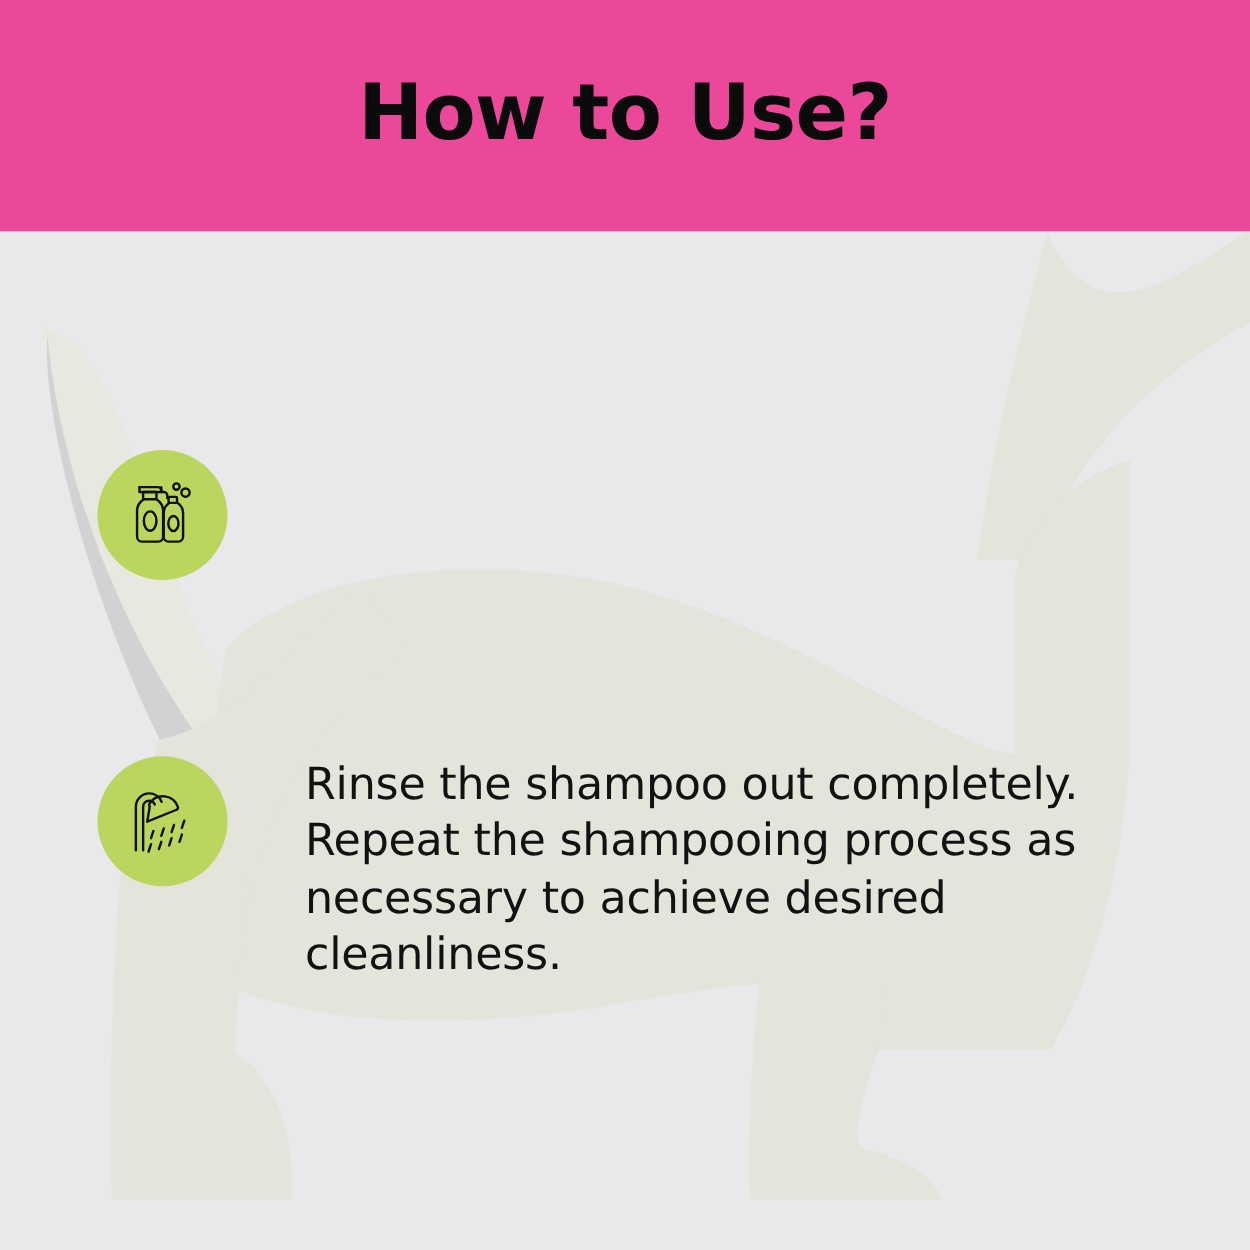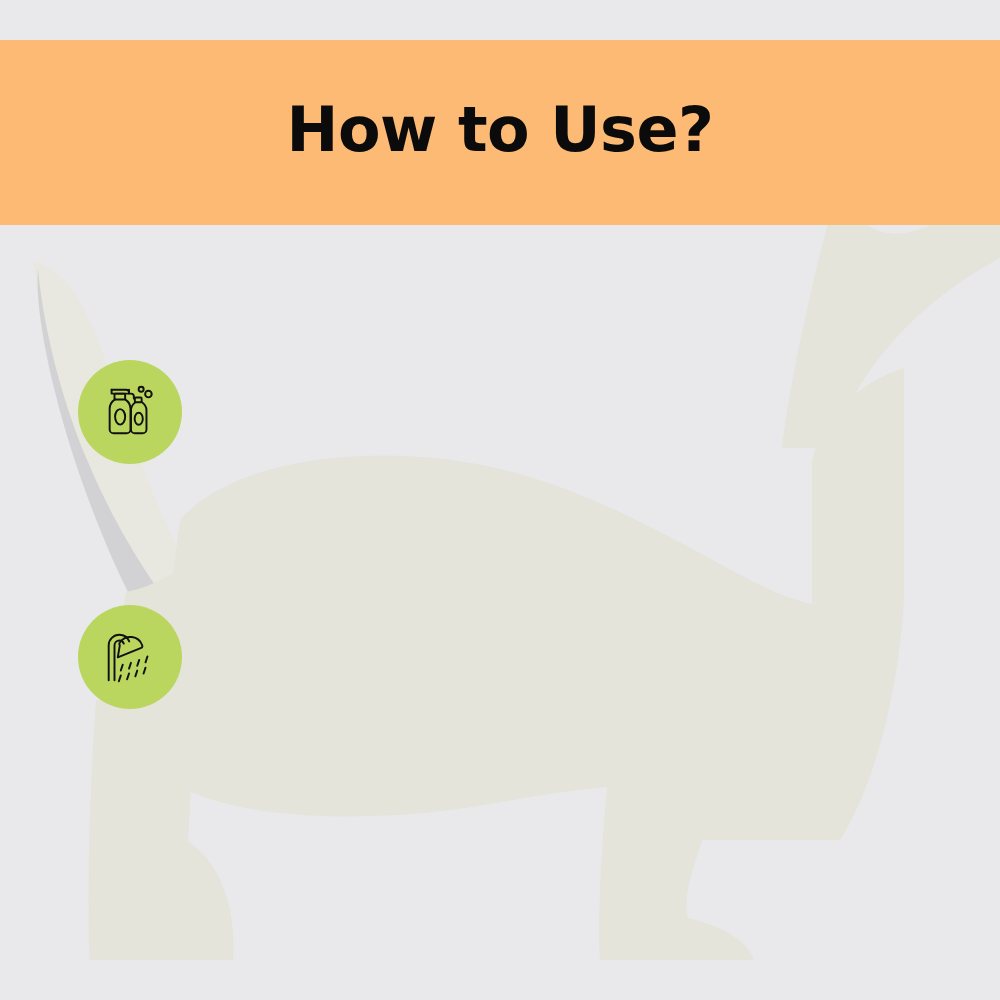--- a/index.html
+++ b/index.html
@@ -33,26 +33,25 @@
     z-index:0;
     pointer-events:none;
   }
 
   
   #header-band {
     position:absolute;
     left:0; top:0;
     width:1000px;
     height:185px;
-    background:#fdba74;
+    background:#ec4899;
     z-index:2;
     display:flex;
     align-items:center;
     justify-content:center;
-    margin-top:40px;
   }
 
   #page-title {
     font-family:"DejaVu Sans", sans-serif;
     font-size:62px;
     font-weight:700;
     color:#0b0b0b;
     letter-spacing:-0.5px;
     line-height:1;
     text-align:center;
@@ -242,16 +241,17 @@
             <path d="M41.5 35 l-2 6"></path>
             <path d="M50 31.5 l-2 6"></path>
 
             <path d="M22.5 51 l-2 6"></path>
             <path d="M31 49 l-2 6"></path>
             <path d="M39.5 46 l-2 6"></path>
             <path d="M48 43 l-2 6"></path>
           </svg>
         </span>
       </div>
+      <p class="step-text">Rinse the shampoo out completely. Repeat the shampooing process as necessary to achieve desired cleanliness.</p>
     </div>
 
   </div>
 </div>
 
 </body></html>

